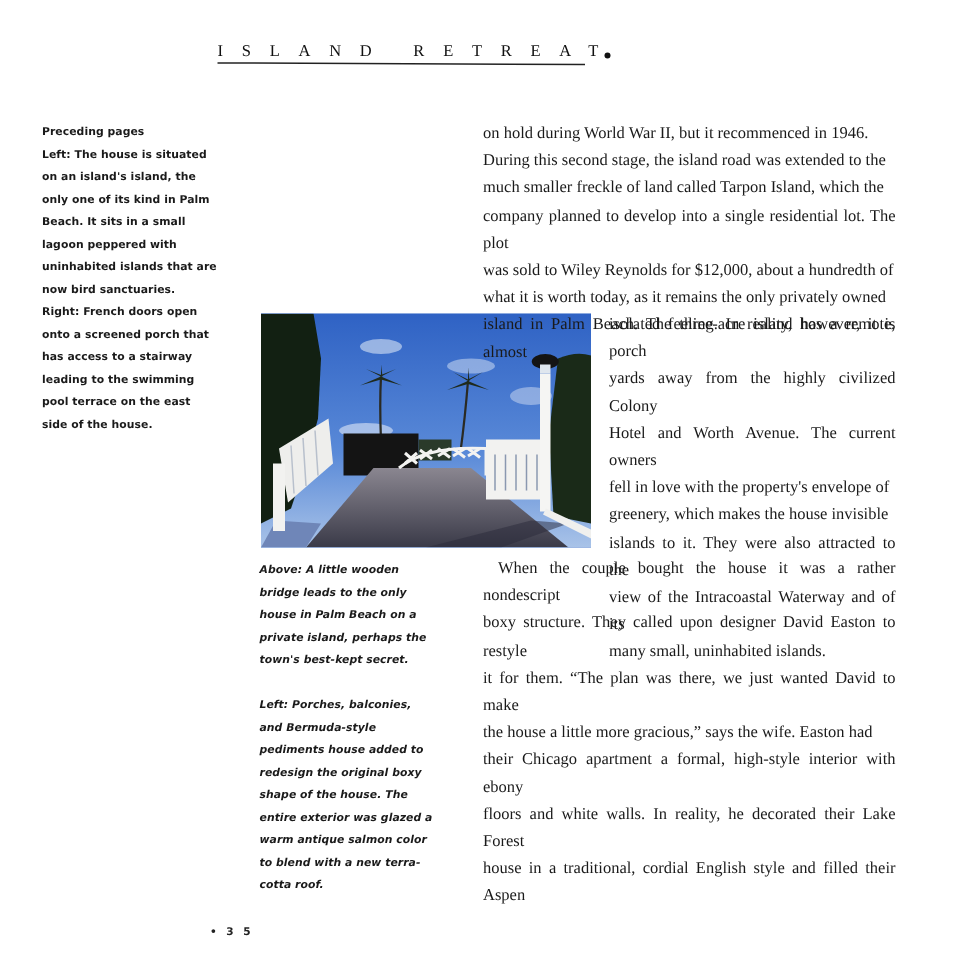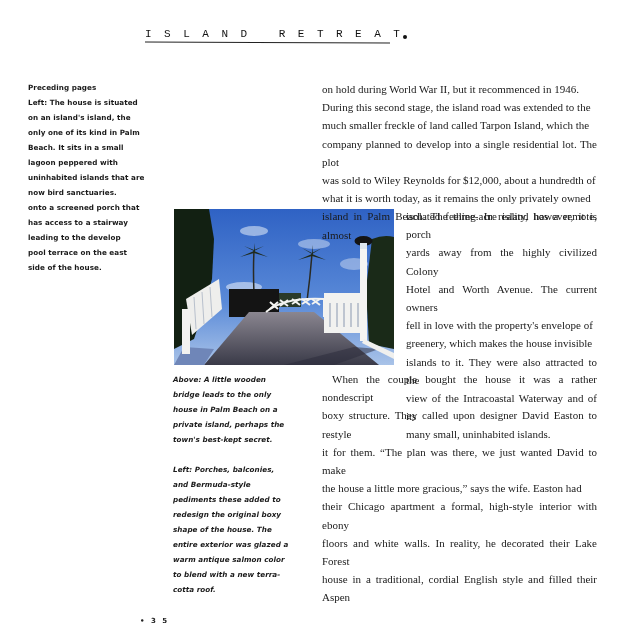--- a/index.html
+++ b/index.html
@@ -5,21 +5,21 @@
   html, body { margin: 0; padding: 0; }
   body {
     width: 640px; height: 640px; background: #ffffff; position: relative; overflow: hidden;
     color: #1a1a1a;
   }
   .header {
     position: absolute; left: 145px; top: 28px; width: 265px; height: 20px;
   }
   .header-title {
     position: absolute; left: 0; top: 0;
-    font-family: Liberation Mono, monospace; font-size: 11px; letter-spacing: 12.5px;
+    font-family: Liberation Serif, serif; font-size: 11px; letter-spacing: 12.5px;
     color: #111; white-space: nowrap;
   }
   .header-rule {
     position: absolute; left: 0; top: 14px; width: 245px; height: 1px; background: #222;
     transform: rotate(0.25deg);
   }
   .header-dot {
     position: absolute; left: 258px; top: 7px; width: 4px; height: 4px; background: #111; border-radius: 50%;
   }
   .caption {
@@ -59,23 +59,24 @@
 
 <div class="caption cap-left">
   <p>Preceding pages</p>
   <p>Left: The house is situated</p>
   <p>on an island's island, the</p>
   <p>only one of its kind in Palm</p>
   <p>Beach. It sits in a small</p>
   <p>lagoon peppered with</p>
   <p>uninhabited islands that are</p>
   <p>now bird sanctuaries.</p>
+  <p>Right: French doors open</p>
   <p>onto a screened porch that</p>
   <p>has access to a  stairway</p>
-  <p>leading to the develop</p>
+  <p>leading to the swimming</p>
   <p>pool terrace on the east</p>
   <p>side of the house.</p>
 </div>
 
 <div class="photo">
   <svg width="220" height="156" viewBox="0 0 220 156" xmlns="http://www.w3.org/2000/svg">
     <defs>
       <linearGradient id="sky" x1="0" y1="0" x2="0" y2="1">
         <stop offset="0" stop-color="#2f62c4"></stop>
         <stop offset="0.6" stop-color="#5a8ad8"></stop>
@@ -163,21 +164,21 @@
 
 <div class="caption cap-below">
   <p>Above: A little wooden</p>
   <p>bridge leads to the only</p>
   <p>house in Palm Beach on a</p>
   <p>private island, perhaps the</p>
   <p>town's best-kept secret.</p>
   <div class="gap"></div>
   <p>Left: Porches, balconies,</p>
   <p>and Bermuda-style</p>
-  <p>pediments these added to</p>
+  <p>pediments house added to</p>
   <p>redesign the original boxy</p>
   <p>shape of the house. The</p>
   <p>entire exterior was glazed a</p>
   <p>warm antique salmon color</p>
   <p>to blend with a new terra-</p>
   <p>cotta roof.</p>
 </div>
 
 <div class="body-text col-bottom">
   <p class="indent">When the couple bought the house it was a rather nondescript</p>

